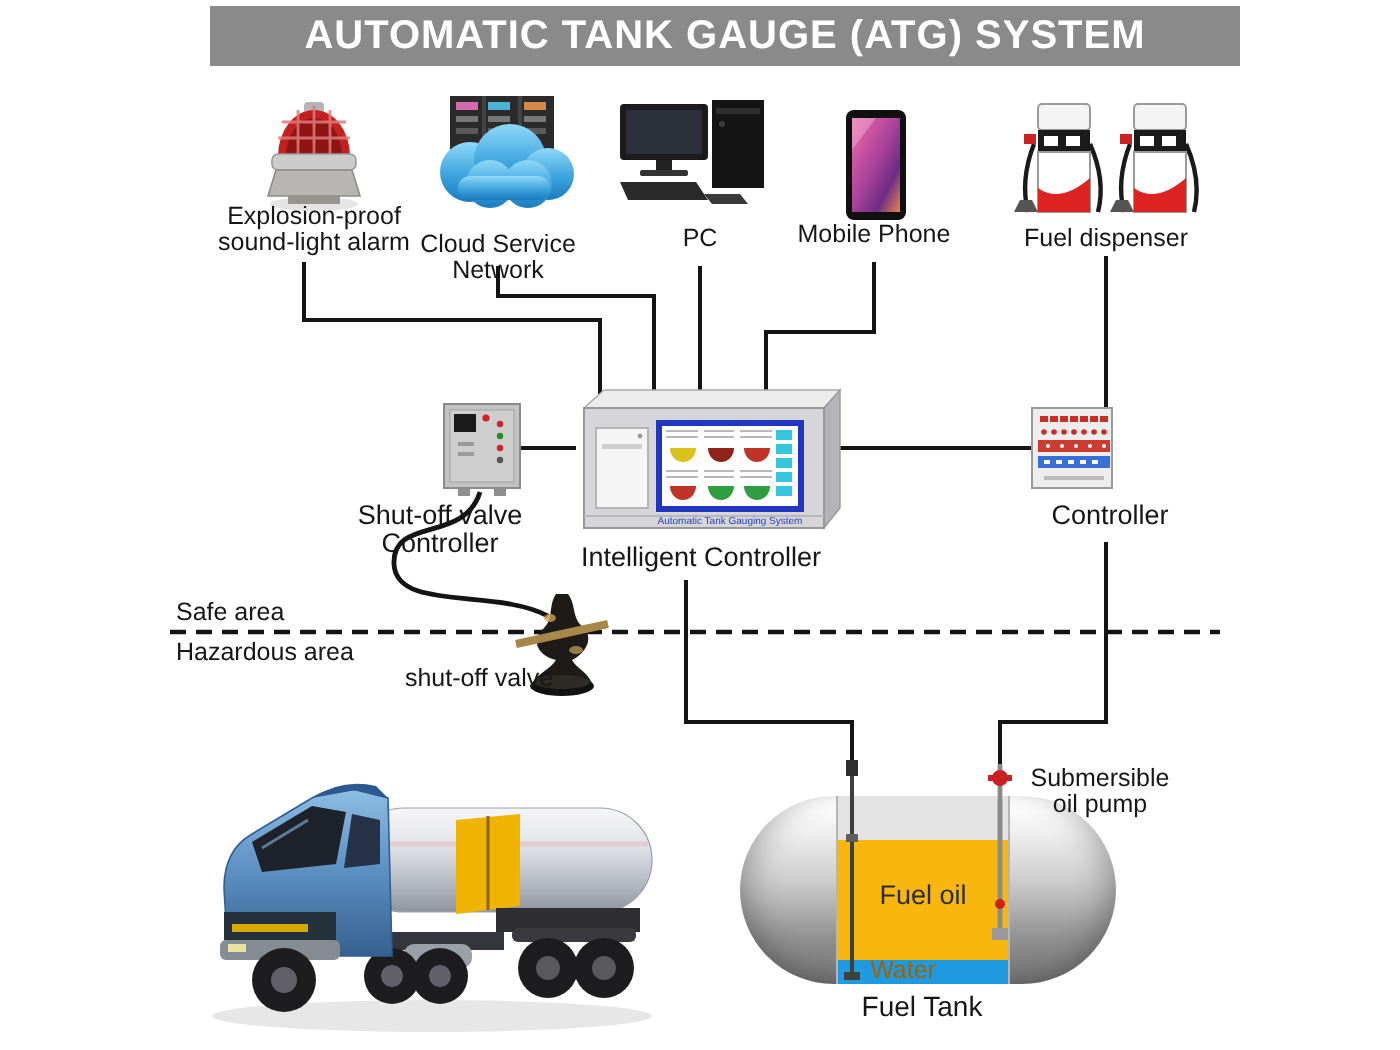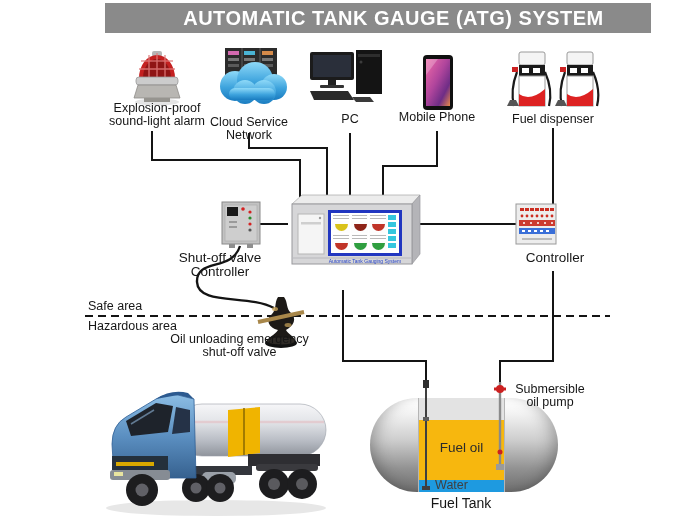--- a/index.html
+++ b/index.html
@@ -34,21 +34,21 @@
   #tank-cutaway{position:absolute;left:56px;top:6px;width:87px;height:94px;background:#e3e3e3;
       border-left:1px solid #b5b5b5;border-right:1px solid #b5b5b5;box-sizing:border-box;}
   #tank-fuel{position:absolute;left:0;top:22px;width:100%;height:60px;}
   #tank-water{position:absolute;left:0;top:82px;width:100%;height:12px;}
 </style>
 </head>
 <body>
 
 <div id="stage">
 
-  <div id="banner" style="background-color: rgb(138, 138, 138); padding-left: 31px;">AUTOMATIC TANK GAUGE (ATG) SYSTEM</div>
+  <div id="banner" style="background-color: rgb(138, 138, 138);">AUTOMATIC TANK GAUGE (ATG) SYSTEM</div>
 
   <svg id="lines" width="700" height="525">
     <g stroke="#141414" stroke-width="2" fill="none">
       <path d="M152,131 L152,160 L300,160 L300,197"></path>
       <path d="M249,133 L249,148 L327,148 L327,197"></path>
       <path d="M350,133 L350,197"></path>
       <path d="M437,131 L437,166 L383,166 L383,197"></path>
       <path d="M553,128 L553,204"></path>
       <path d="M260,224 L288,224"></path>
       <path d="M412,224 L516,224"></path>
@@ -290,37 +290,37 @@
         <rect x="26" y="28" width="3" height="2"></rect>
         <rect x="32" y="28" width="3" height="2"></rect>
       </g>
     <rect x="8" y="36" width="30" height="2" fill="#bbb"></rect>
   </svg>
 
   <div class="lbl" style="left:160px;top:251px;width:120px;font-size:13.5px">
     <div>Shut-off valve</div>
       <div>Controller</div>
   </div>
+  <div class="lbl" style="left:278px;top:272px;width:145px;font-size:13.5px">Intelligent Controller</div>
   <div class="lbl" style="left:485px;top:251px;width:140px;font-size:13.5px">
       <div>Controller</div>
   </div>
 
   <div class="lbl left" style="left:88px;top:300px">Safe area</div>
   <div class="lbl left" style="left:88px;top:320px">Hazardous area</div>
 
   <svg class="icon" style="left:250px;top:294px" width="64" height="56" viewBox="0 0 64 56">
     <path d="M28,3 C24,9 27,15 22,20 C15,26 19,34 28,36 C25,41 18,43 16,48 L46,48 C44,42 38,40 36,36 C44,32 47,24 41,19 C36,15 38,8 34,3 z" fill="#1d1a17"></path>
     <path d="M8,28 L54,18" stroke="#a8874a" stroke-width="4"></path>
     <ellipse cx="31" cy="49" rx="16" ry="5" fill="#111"></ellipse>
     <ellipse cx="31" cy="47" rx="14" ry="3.5" fill="#2e2a26"></ellipse>
     <ellipse cx="25" cy="15" rx="3" ry="2" fill="#c9a45a" opacity=".8"></ellipse>
     <ellipse cx="38" cy="31" rx="3.5" ry="2" fill="#c9a45a" opacity=".7"></ellipse>
   </svg>
   <div class="lbl" style="left:157px;top:333px;width:165px">
-    <div>Oil unloading emergency</div>
       <div>shut-off valve</div>
   </div>
 
   <svg class="icon" style="left:98px;top:380px;z-index:1" width="235" height="142" viewBox="0 0 235 142">
     <defs>
       <linearGradient id="trg" x1="0" y1="0" x2="0" y2="1">
         <stop offset="0" stop-color="#f6f6f8"></stop>
           <stop offset=".35" stop-color="#e2e4e8"></stop>
         <stop offset=".7" stop-color="#b9bdc5"></stop>
           <stop offset="1" stop-color="#8f949c"></stop>
@@ -362,21 +362,21 @@
   </svg>
 
   <div id="tank">
     <div id="tank-shell"></div>
     <div id="tank-cutaway">
       <div id="tank-fuel" style="background-color: rgb(247, 183, 14);"></div>
       <div id="tank-water" style="background-color: rgb(30, 154, 224);"></div>
     </div>
   </div>
   <div class="lbl" style="left:418px;top:441px;width:87px;font-size:13.5px;color:#2b2b2b;z-index:6">Fuel oil</div>
-  <div class="lbl" style="left:418px;top:479px;width:67px;color:#404040;z-index:6">Water</div>
+  <div class="lbl" style="left:418px;top:479px;width:67px;color:#a16207;z-index:6">Water</div>
   <div class="lbl" style="left:400px;top:496px;width:122px;font-size:14px">Fuel Tank</div>
 
   <div class="lbl" style="left:509px;top:383px;width:82px">
     <div>Submersible</div>
       <div>oil pump</div>
   </div>
 
 </div>
 
 </body></html>

